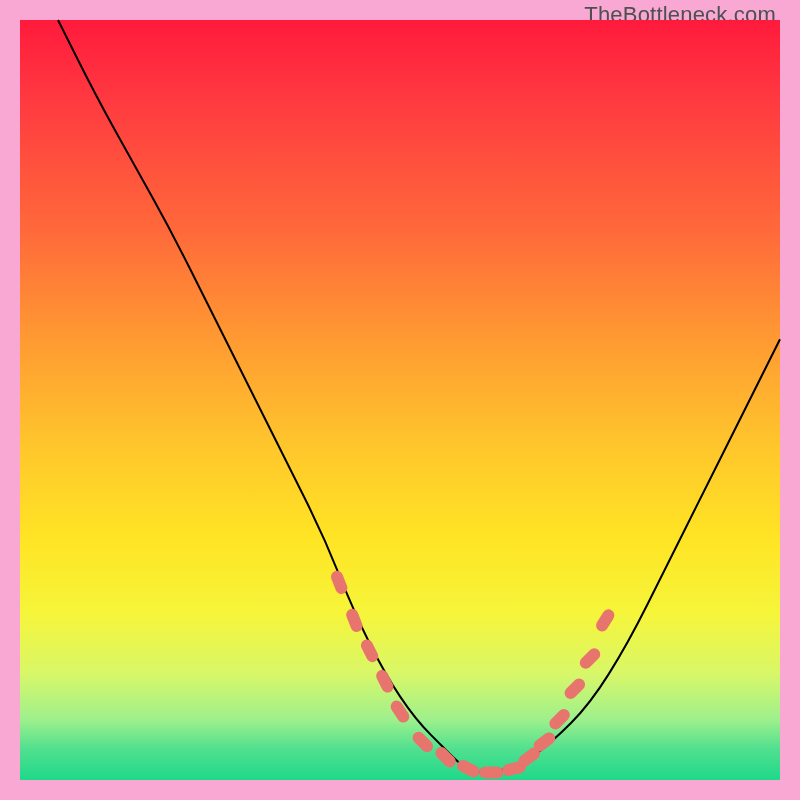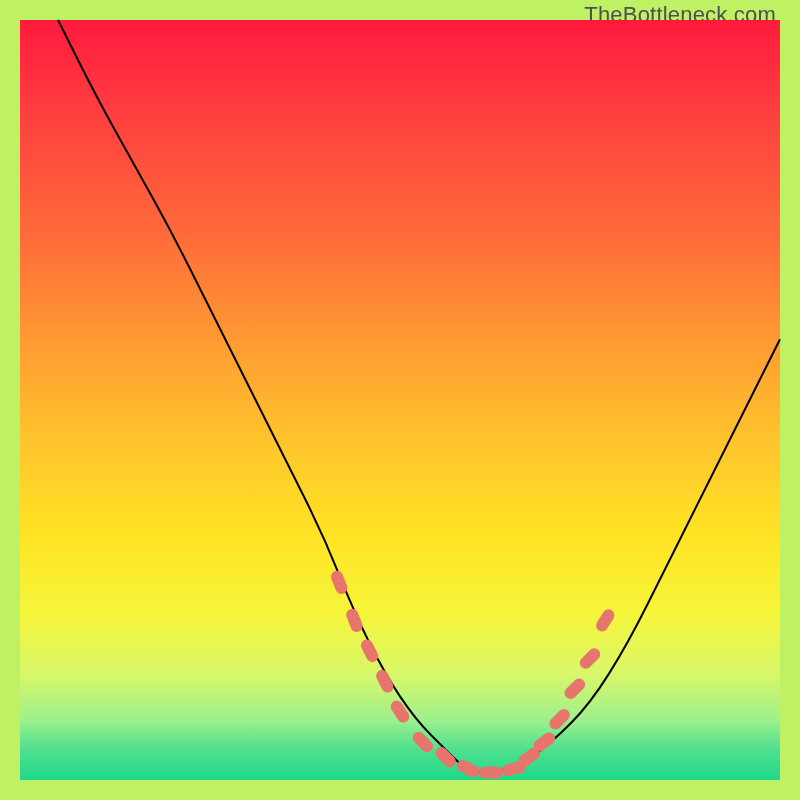--- a/index.html
+++ b/index.html
@@ -8,21 +8,21 @@
     width: 800px;
     height: 800px;
     background: #000000;
     overflow: hidden;
     font-family: Arial, Helvetica, sans-serif;
   }
   .stage {
     position: relative;
     width: 800px;
     height: 800px;
-    background: #bef264;
+    background: #f9a8d4;
   }
   .plot-area {
     position: absolute;
     left: 20px;
     top: 20px;
     width: 760px;
     height: 760px;
     
     background: linear-gradient(
       to bottom,

